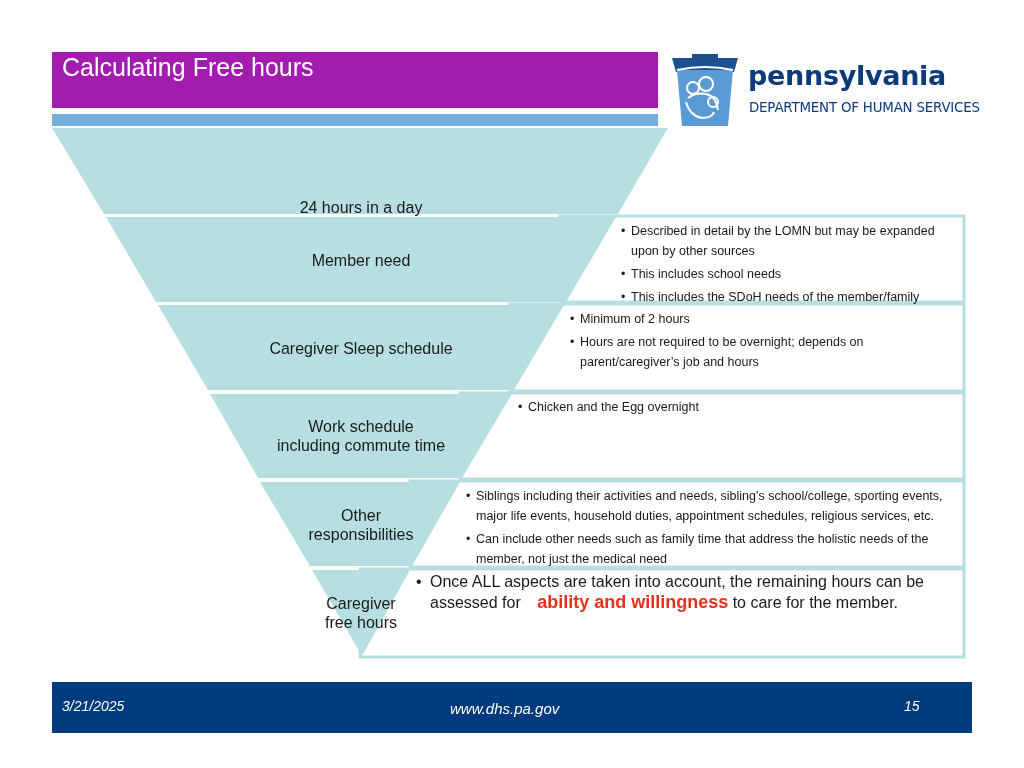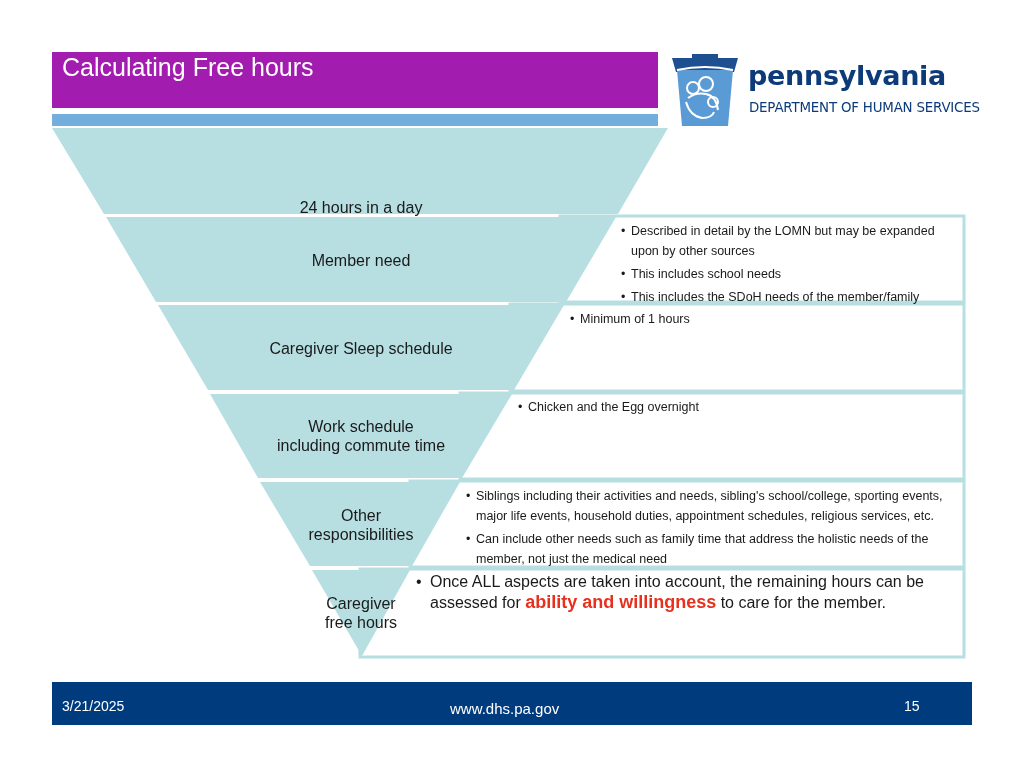--- a/index.html
+++ b/index.html
@@ -38,24 +38,24 @@
     color: #1a1a1a;
   }
   .desc {
     position: absolute; font-size: 12.5px; line-height: 20px; color: #1a1a1a;
   }
   .desc ul { list-style: none; margin: 0; padding: 0; }
   .desc li { position: relative; padding-left: 10px; margin-bottom: 3px; }
   .desc li::before { content: "•"; position: absolute; left: 0; top: 0; }
   .desc-big { font-size: 16px; line-height: 20px; }
   .desc-big li { padding-left: 14px; }
-  .emph { color: #e8301f; font-weight: bold; font-size: 18px; }
+  .emph { color: #e8301f; font-weight: bold; font-size: 18px; margin-left: 12px; }
   .footer {
-    position: absolute; left: 52px; top: 682px; width: 920px; height: 43px;
-    background: #003c7d; color: #ffffff; font-size: 14px;
+    position: absolute; left: 52px; top: 682px; width: 920px; height: 51px;
+    background: #003c7d; color: #ffffff; font-size: 14px; font-style: italic;
   }
   .footer .date { position: absolute; left: 10px; top: 16px; }
   .footer .url { position: absolute; left: 398px; top: 18px; font-size: 15px; }
   .footer .page { position: absolute; left: 852px; top: 16px; }
 </style>
 </head>
 <body>
 
 <div class="title-bar">
   <div class="title-text">Calculating Free hours</div>
@@ -115,21 +115,22 @@
 
 <div class="desc" style="left:621px;top:221px;width:340px;">
   <ul>
     <li>Described in detail by the LOMN but may be expanded upon by other sources</li>
     <li>This includes school needs</li>
     <li>This includes the SDoH needs of the member/family</li>
   </ul>
 </div>
 <div class="desc" style="left:570px;top:309px;width:350px;">
   <ul>
-    <li>Minimum of 1 hours</li>
+    <li>Minimum of 2 hours</li>
+    <li>Hours are not required to be overnight; depends on parent/caregiver’s job and hours</li>
   </ul>
 </div>
 <div class="desc" style="left:518px;top:397px;width:400px;">
   <ul>
     <li>Chicken and the Egg overnight</li>
   </ul>
 </div>
 <div class="desc" style="left:466px;top:486px;width:496px;">
   <ul>
     <li>Siblings including their activities and needs, sibling's school/college, sporting events, major life events, household duties, appointment schedules, religious services, etc.</li>

